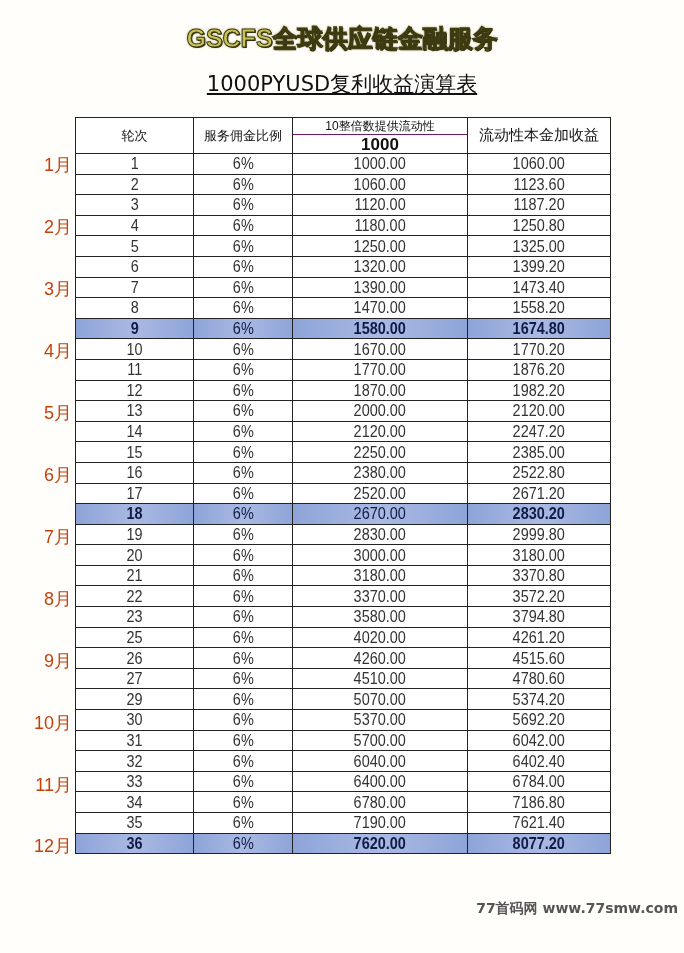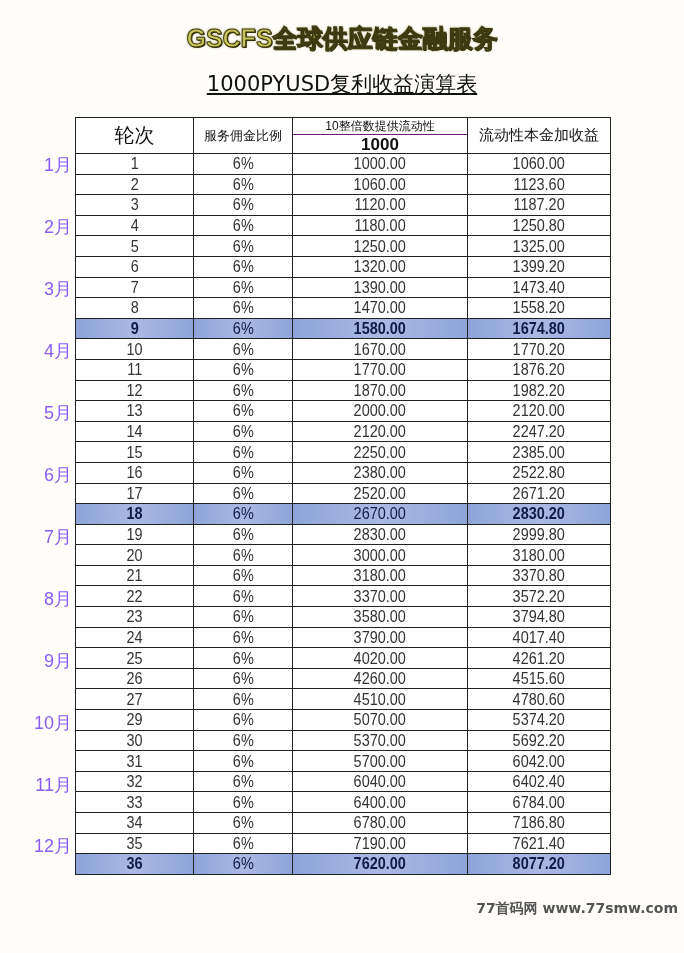--- a/index.html
+++ b/index.html
@@ -18,36 +18,36 @@
     text-shadow: 1px 1px 0 #2c2a0c, 0 0 3px #8a8530;
   }
   .sub-title {
     position:absolute; left:0; width:684px; top:70px; text-align:center;
     font-family:"DejaVu Sans", sans-serif;
     font-size:21px; font-weight:normal; color:#111;text-decoration:underline;
   }
   .month-labels { position:absolute; left:0; top:0; width:72px; height:953px; }
   .month {
     position:absolute; right:0; width:72px; text-align:right;
-    font-size:18px; color:#8b5cf6; font-family:"Liberation Sans", sans-serif;
+    font-size:18px; color:#c2410c; font-family:"Liberation Sans", sans-serif;
   }
   table.calc {
     position:absolute; left:75px; top:117px;
     border-collapse:collapse; width:535px;
     table-layout:fixed;
   }
   table.calc col.c1 { width:118px; }
   table.calc col.c2 { width:99px; }
   table.calc col.c3 { width:175px; }
   table.calc col.c4 { width:143px; }
   table.calc th, table.calc td {
     border:1px solid #222; text-align:center; padding:0; overflow:hidden; white-space:nowrap;
   }
   table.calc thead th { background:#fff; color:#111; font-weight:normal; }
-  th.h-round { font-size:20px; height:35px; }
+  th.h-round { font-size:13px; height:35px; }
   th.h-rate { font-size:13px; }
   th.h-liq { font-size:12px; line-height:14px; }
   .h-liq-top { display:block; border-bottom:1px solid #701a75; height:16px; line-height:16px; }
   .h-liq-bottom { display:block; font-size:17px; font-weight:bold; height:18px; line-height:19px; }
   th.h-total { font-size:15px; }
   table.calc tbody td {
     height:19.6px; font-size:17px; line-height:19px; color:#333;
     font-family:"Liberation Sans Narrow","Liberation Sans", sans-serif;
     background:#fff;
   }
@@ -235,26 +235,20 @@
         <td class="principal"><span>3370.00</span></td>
         <td class="total"><span>3572.20</span></td>
       </tr>
       <tr>
         <td class="round"><span>23</span></td>
         <td class="rate"><span>6%</span></td>
         <td class="principal"><span>3580.00</span></td>
         <td class="total"><span>3794.80</span></td>
       </tr>
       <tr>
-        <td class="round"><span>24</span></td>
-        <td class="rate"><span>6%</span></td>
-        <td class="principal"><span>3790.00</span></td>
-        <td class="total"><span>4017.40</span></td>
-      </tr>
-      <tr>
         <td class="round"><span>25</span></td>
         <td class="rate"><span>6%</span></td>
         <td class="principal"><span>4020.00</span></td>
         <td class="total"><span>4261.20</span></td>
       </tr>
       <tr>
         <td class="round"><span>26</span></td>
         <td class="rate"><span>6%</span></td>
         <td class="principal"><span>4260.00</span></td>
         <td class="total"><span>4515.60</span></td>

